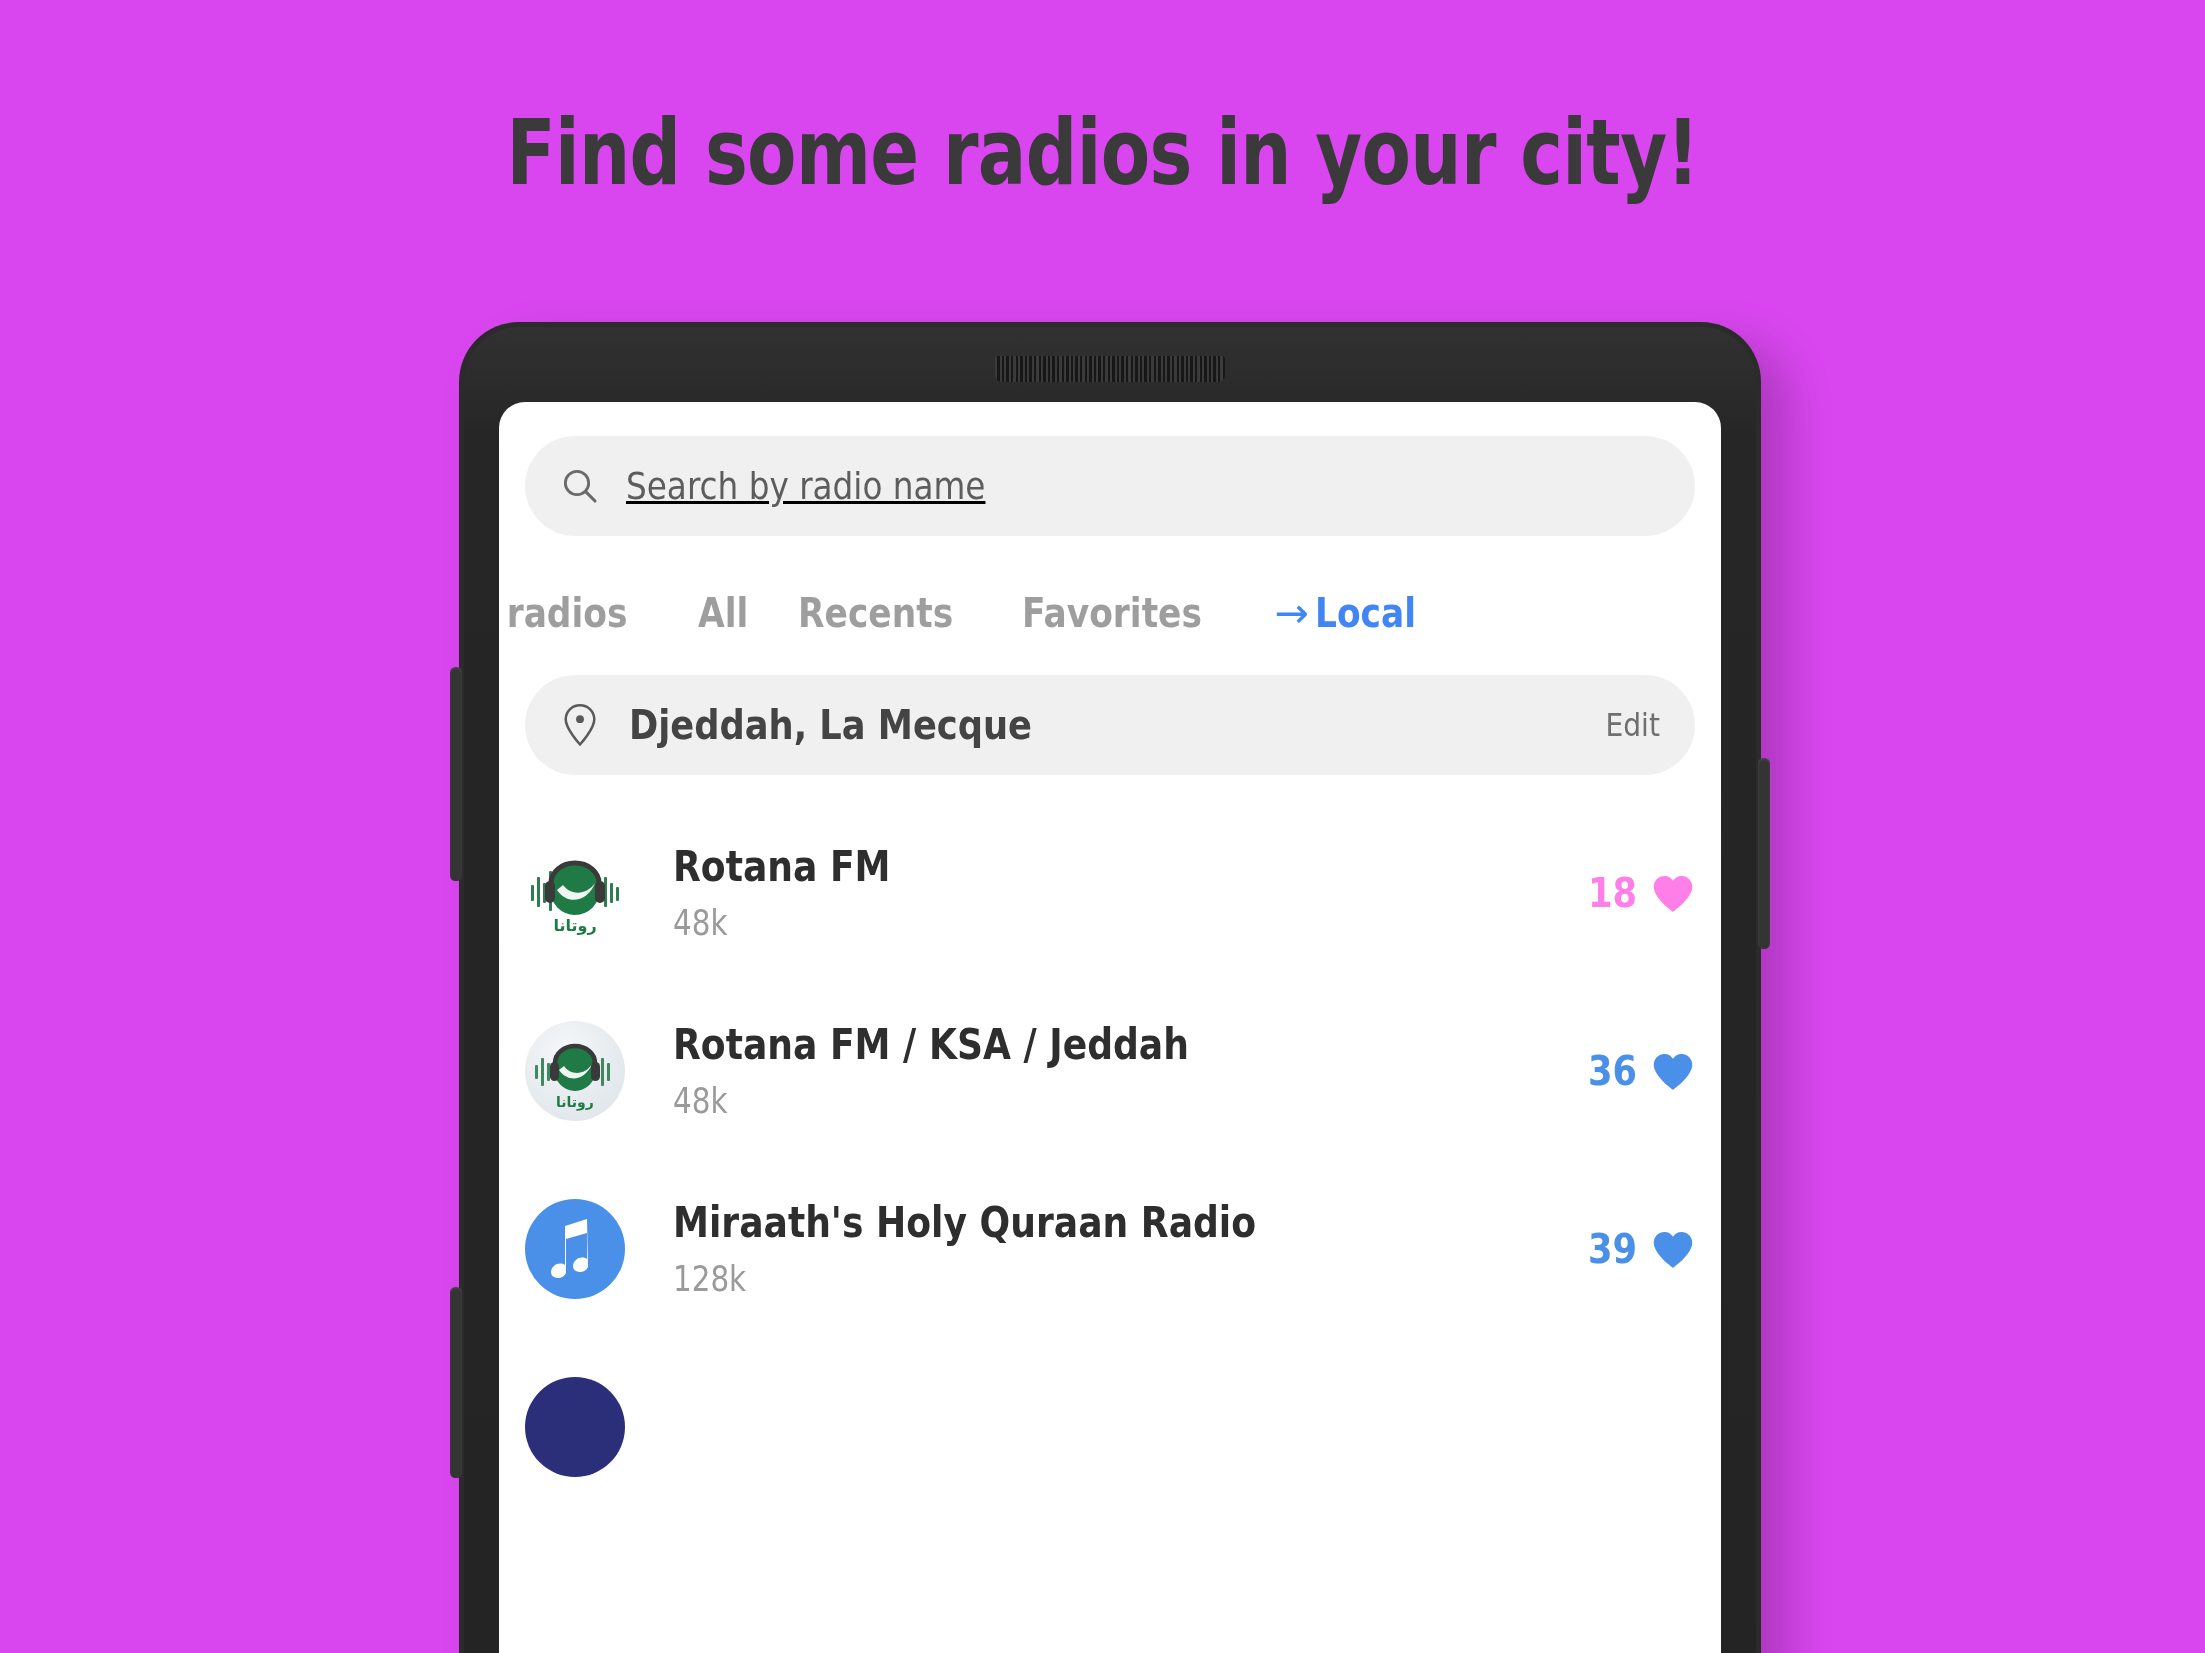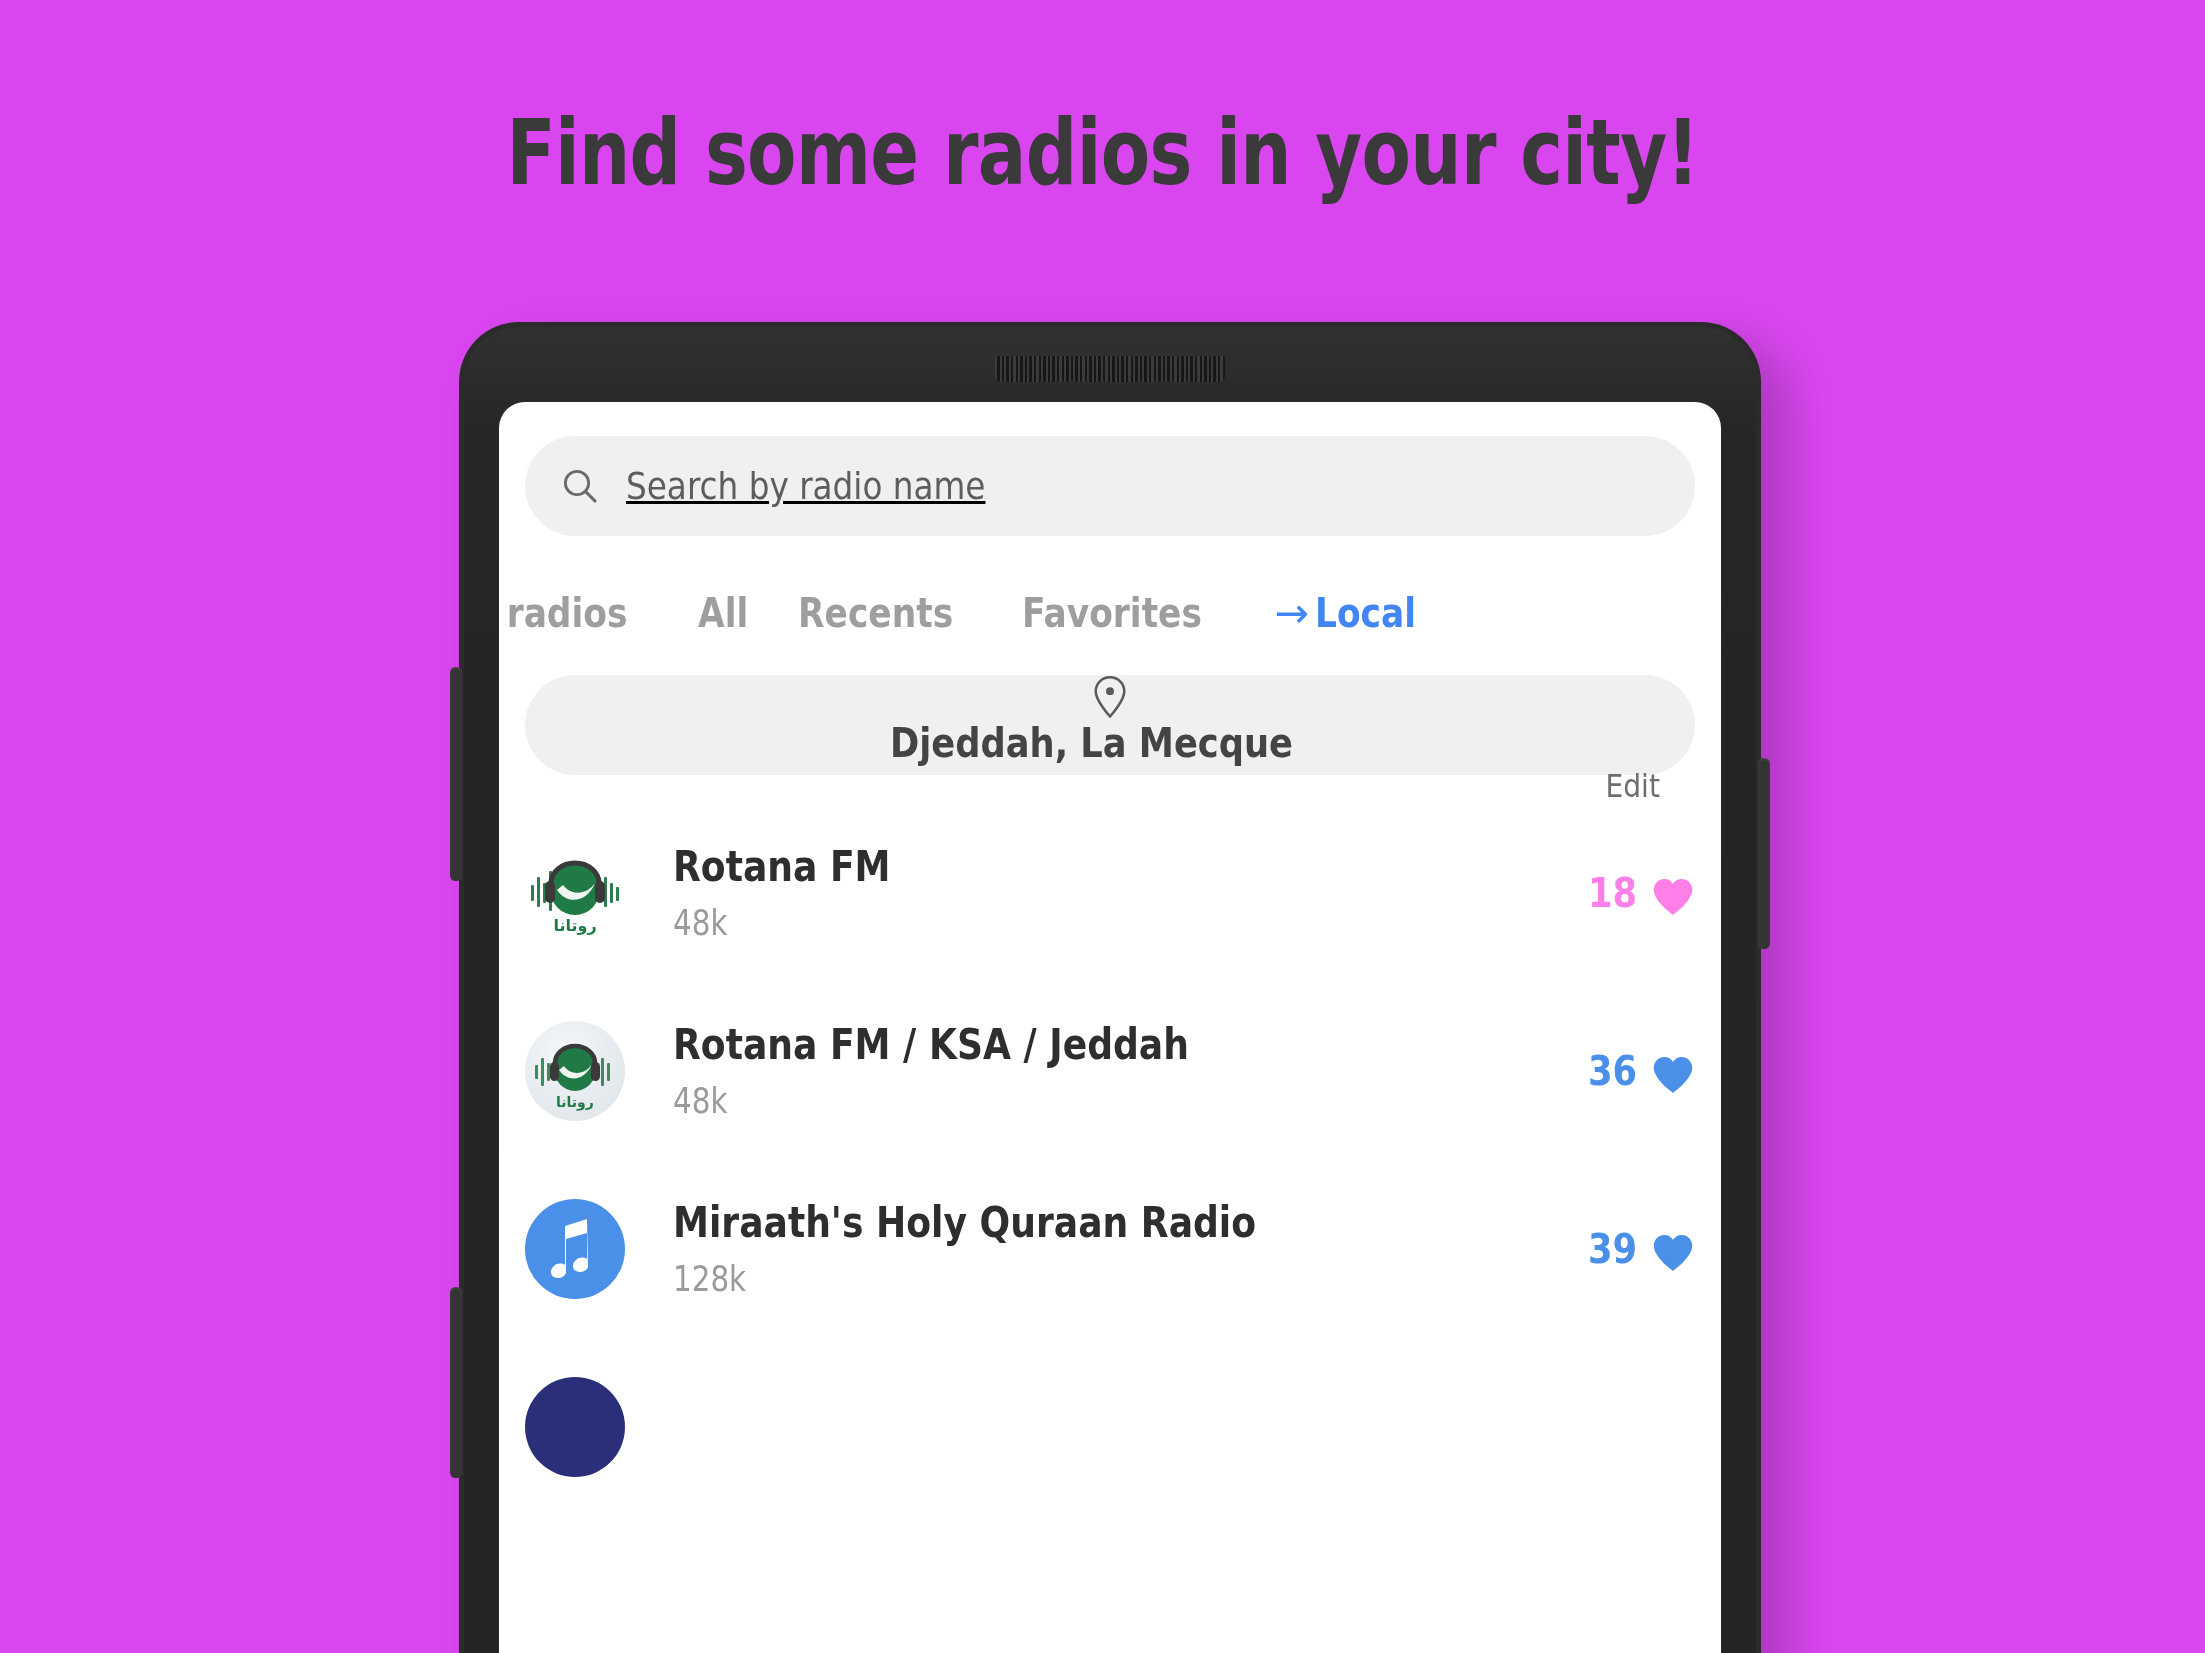--- a/index.html
+++ b/index.html
@@ -143,21 +143,20 @@
   .tab.active{ color:#4285f4; }
 
   
   .location{
     margin:20px 26px 0 26px;
     height:100px;
     background:#f0f0f0;
     border-radius:51px;
     display:flex; align-items:center;
     padding:0 35px;
-    flex-direction:column;
   }
   .location svg{ width:40px; height:44px; flex:0 0 auto; }
   .loc-name{
     margin-left:29px;
     font-family:"DejaVu Sans", sans-serif;
     font-weight:700;
     font-size:41px;
     color:#444444;
     transform:scaleX(0.86); transform-origin:left center;
     white-space:nowrap;
@@ -202,21 +201,21 @@
   }
   .rbit{
     margin-top:12.3px;
     font-size:35px;
     color:#9a9a9a;
     transform:scaleX(0.84); transform-origin:left center;
     font-family:"DejaVu Sans", sans-serif;
   }
   .likes{
     margin-left:auto;
-    display:flex; align-items:flex-end; gap:13.8px;
+    display:flex; align-items:center; gap:13.8px;
   }
   .lcount{
     font-family:"DejaVu Sans", sans-serif;
     font-weight:700;
     font-size:41px;
     transform:scaleX(0.86);
     transform-origin:right center;
   }
   .heart{ width:44px; height:41px; display:block; }
 </style>

